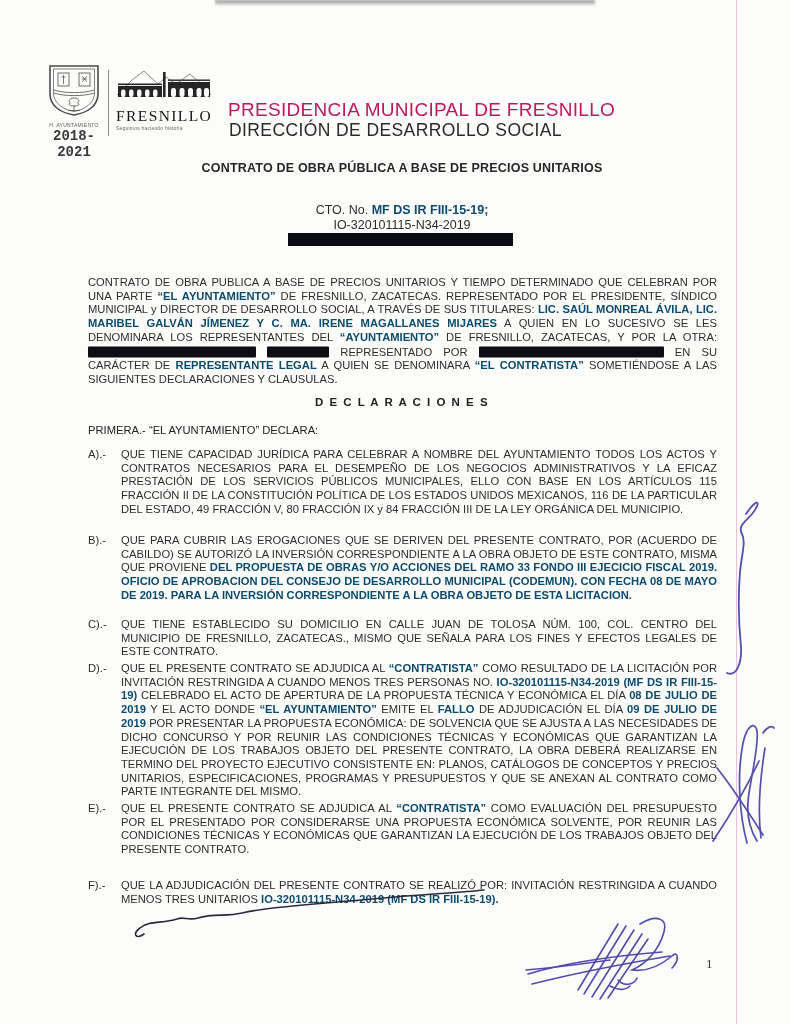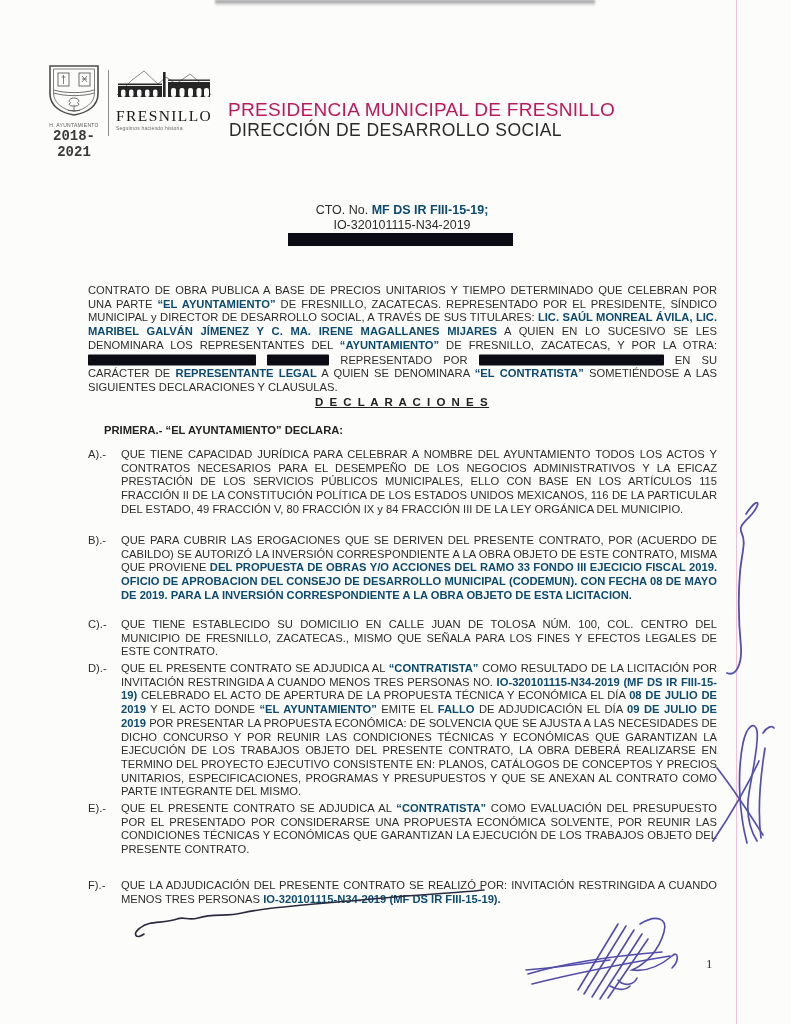--- a/index.html
+++ b/index.html
@@ -28,23 +28,23 @@
   .flogo .wordmark { font-family:"Liberation Serif", serif; font-size:15.5px; letter-spacing:1.4px; color:#161616; margin-top:-1px; }
   .flogo .tagline { font-size:5px; color:#6a6a6a; letter-spacing:.2px; }
   .org1 { left:228px; top:99px; font-size:19px; color:#be185d; letter-spacing:.3px; white-space:nowrap; }
   .org2 { left:229px; top:120px; font-size:17.5px; font-weight:normal; color:#2a2a2a; letter-spacing:.4px; white-space:nowrap; }
   .doc-title { left:88px; top:161px; width:628px; text-align:center; font-weight:bold; font-size:12.5px; color:#262626; letter-spacing:.2px; }
   .cto1 { left:88px; top:203px; width:628px; text-align:center; font-size:12.5px; }
   .cto2 { left:88px; top:218px; width:628px; text-align:center; font-size:12.5px; font-weight:normal; }
   .cto-redact { left:288px; top:233px; width:225px; height:13px; background:#0c0c14; }
 
   
-  .intro { left:88px; top:284px; width:629px; }
-  .decl-title { left:88px; top:396px; width:628px; text-align:center; font-weight:bold; font-size:11.5px; letter-spacing:1.5px; color:#222;text-decoration:underline; }
-  .primera { left:104px; top:424px; font-weight:bold; font-size:11.2px; color:#222; }
+  .intro { left:88px; top:276px; width:629px; }
+  .decl-title { left:88px; top:396px; width:628px; text-align:center; font-weight:bold; font-size:11.5px; letter-spacing:1.5px; color:#222; }
+  .primera { left:88px; top:424px; font-weight:normal; font-size:11.2px; color:#222; }
   .item { position:absolute; left:88px; width:629px; display:flex; }
   .item .lbl { flex:0 0 33px; font-size:11.2px; line-height:13.7px; }
   .item .txt { flex:1; }
 
   
   svg.ink { position:absolute; pointer-events:none; }
   .pagenum { left:706px; top:956px; font-family:"Liberation Serif", serif; font-size:13px; color:#3a3a3a; }
 </style>
 </head>
 <body>
@@ -89,20 +89,21 @@
       <rect x="72" y="20" width="5" height="9" rx="2.2" fill="#fcfcfb"></rect>
       <rect x="80.5" y="20" width="5" height="9" rx="2.2" fill="#fcfcfb"></rect>
       <rect x="88" y="20" width="5" height="9" rx="2.2" fill="#fcfcfb"></rect>
     </svg>
     <div class="wordmark">FRESNILLO</div>
     <div class="tagline">Seguimos haciendo historia</div>
   </div>
 
   <div class="abs org1">PRESIDENCIA MUNICIPAL DE FRESNILLO</div>
   <div class="abs org2">DIRECCIÓN DE DESARROLLO SOCIAL</div>
+  <div class="abs doc-title">CONTRATO DE OBRA PÚBLICA A BASE DE PRECIOS UNITARIOS</div>
   <div class="abs cto1"><span>CTO. No. </span><span class="b">MF DS IR FIII-15-19;</span></div>
   <div class="abs cto2">IO-320101115-N34-2019</div>
   <div class="abs cto-redact"></div>
 
   <div class="abs intro body-text"><span>CONTRATO DE OBRA PUBLICA A BASE DE PRECIOS UNITARIOS Y TIEMPO DETERMINADO QUE CELEBRAN POR UNA PARTE </span><span class="b">“EL AYUNTAMIENTO”</span><span> DE FRESNILLO, ZACATECAS. REPRESENTADO POR EL PRESIDENTE, SÍNDICO MUNICIPAL y DIRECTOR DE DESARROLLO SOCIAL, A TRAVÉS DE SUS TITULARES: </span><span class="b">LIC. SAÚL MONREAL ÁVILA, LIC. MARIBEL GALVÁN JÍMENEZ Y C. MA. IRENE MAGALLANES MIJARES</span><span> A QUIEN EN LO SUCESIVO SE LES DENOMINARA LOS REPRESENTANTES DEL </span><span class="b">“AYUNTAMIENTO”</span><span> DE FRESNILLO, ZACATECAS, Y POR LA OTRA:</span><span class="redact" style="width: 168px;"></span> <span class="redact" style="width: 62px;"></span> <span> REPRESENTADO POR </span><span class="redact" style="width: 185px;"></span> <span> EN SU CARÁCTER DE </span><span class="b">REPRESENTANTE LEGAL</span><span> A QUIEN SE DENOMINARA </span><span class="b">“EL CONTRATISTA”</span><span> SOMETIÉNDOSE A LAS SIGUIENTES DECLARACIONES Y CLAUSULAS.</span></div>
 
   <div class="abs decl-title">D E C L A R A C I O N E S</div>
   <div class="abs primera">PRIMERA.- “EL AYUNTAMIENTO” DECLARA:</div>
 
   <div class="item body-text" style="top:448px">
@@ -120,21 +121,21 @@
   <div class="item body-text" style="top:662px">
     <div class="lbl">D).-</div>
     <div class="txt"><span>QUE EL PRESENTE CONTRATO SE ADJUDICA AL </span><span class="b">“CONTRATISTA”</span><span> COMO RESULTADO DE LA LICITACIÓN POR INVITACIÓN RESTRINGIDA A CUANDO MENOS TRES PERSONAS NO. </span><span class="b">IO-320101115-N34-2019 (MF DS IR FIII-15-19)</span><span> CELEBRADO EL ACTO DE APERTURA DE LA PROPUESTA TÉCNICA Y ECONÓMICA EL DÍA </span><span class="b">08 DE JULIO DE 2019</span><span> Y EL ACTO DONDE </span><span class="b">“EL AYUNTAMIENTO”</span><span> EMITE EL </span><span class="b">FALLO</span><span> DE ADJUDICACIÓN EL DÍA </span><span class="b">09 DE JULIO DE 2019</span><span> POR PRESENTAR LA PROPUESTA ECONÓMICA: DE SOLVENCIA QUE SE AJUSTA A LAS NECESIDADES DE DICHO CONCURSO Y POR REUNIR LAS CONDICIONES TÉCNICAS Y ECONÓMICAS QUE GARANTIZAN LA EJECUCIÓN DE LOS TRABAJOS OBJETO DEL PRESENTE CONTRATO, LA OBRA DEBERÁ REALIZARSE EN TERMINO DEL PROYECTO EJECUTIVO CONSISTENTE EN: PLANOS, CATÁLOGOS DE CONCEPTOS Y PRECIOS UNITARIOS, ESPECIFICACIONES, PROGRAMAS Y PRESUPUESTOS Y QUE SE ANEXAN AL CONTRATO COMO PARTE INTEGRANTE DEL MISMO.</span></div>
   </div>
   <div class="item body-text" style="top:802px">
     <div class="lbl">E).-</div>
     <div class="txt"><span>QUE EL PRESENTE CONTRATO SE ADJUDICA AL </span><span class="b">“CONTRATISTA”</span><span> COMO EVALUACIÓN DEL PRESUPUESTO POR EL PRESENTADO POR CONSIDERARSE UNA PROPUESTA ECONÓMICA SOLVENTE, POR REUNIR LAS CONDICIONES TÉCNICAS Y ECONÓMICAS QUE GARANTIZAN LA EJECUCIÓN DE LOS TRABAJOS OBJETO DEL PRESENTE CONTRATO.</span></div>
   </div>
   <div class="item body-text" style="top:879px">
     <div class="lbl">F).-</div>
-    <div class="txt"><span>QUE LA ADJUDICACIÓN DEL PRESENTE CONTRATO SE REALIZÓ POR: INVITACIÓN RESTRINGIDA A CUANDO MENOS TRES PERSONAS </span><span class="b">IO-320101115-N34-2019 (MF DS IR FIII-15-19).</span></div>
+    <div class="txt"><span>QUE LA ADJUDICACIÓN DEL PRESENTE CONTRATO SE REALIZÓ POR: INVITACIÓN RESTRINGIDA A CUANDO MENOS TRES UNITARIOS </span><span class="b">IO-320101115-N34-2019 (MF DS IR FIII-15-19).</span></div>
   </div>
 
   <svg class="ink" style="left:712px; top:492px;" width="60" height="205" viewBox="0 0 60 205">
     <path d="M34 22 C46 4 50 10 40 22 C32 31 26 34 30 42 C34 50 30 60 28 80 C26 105 27 135 29 155 C30 172 24 185 15 181" fill="none" stroke="#433da4" stroke-width="1.8" stroke-linecap="round" opacity="0.9"></path>
   </svg>
 
   <svg class="ink" style="left:705px; top:713px;" width="80" height="135" viewBox="0 0 80 135">
     <g fill="none" stroke="#433da4" stroke-width="1.7" stroke-linecap="round" opacity="0.9">
       <path d="M42 130 C34 100 32 60 38 30 C42 12 50 8 52 18 C54 30 48 55 44 80 C41 98 44 115 52 128"></path>
       <path d="M58 20 C62 14 67 12 69 15"></path>

